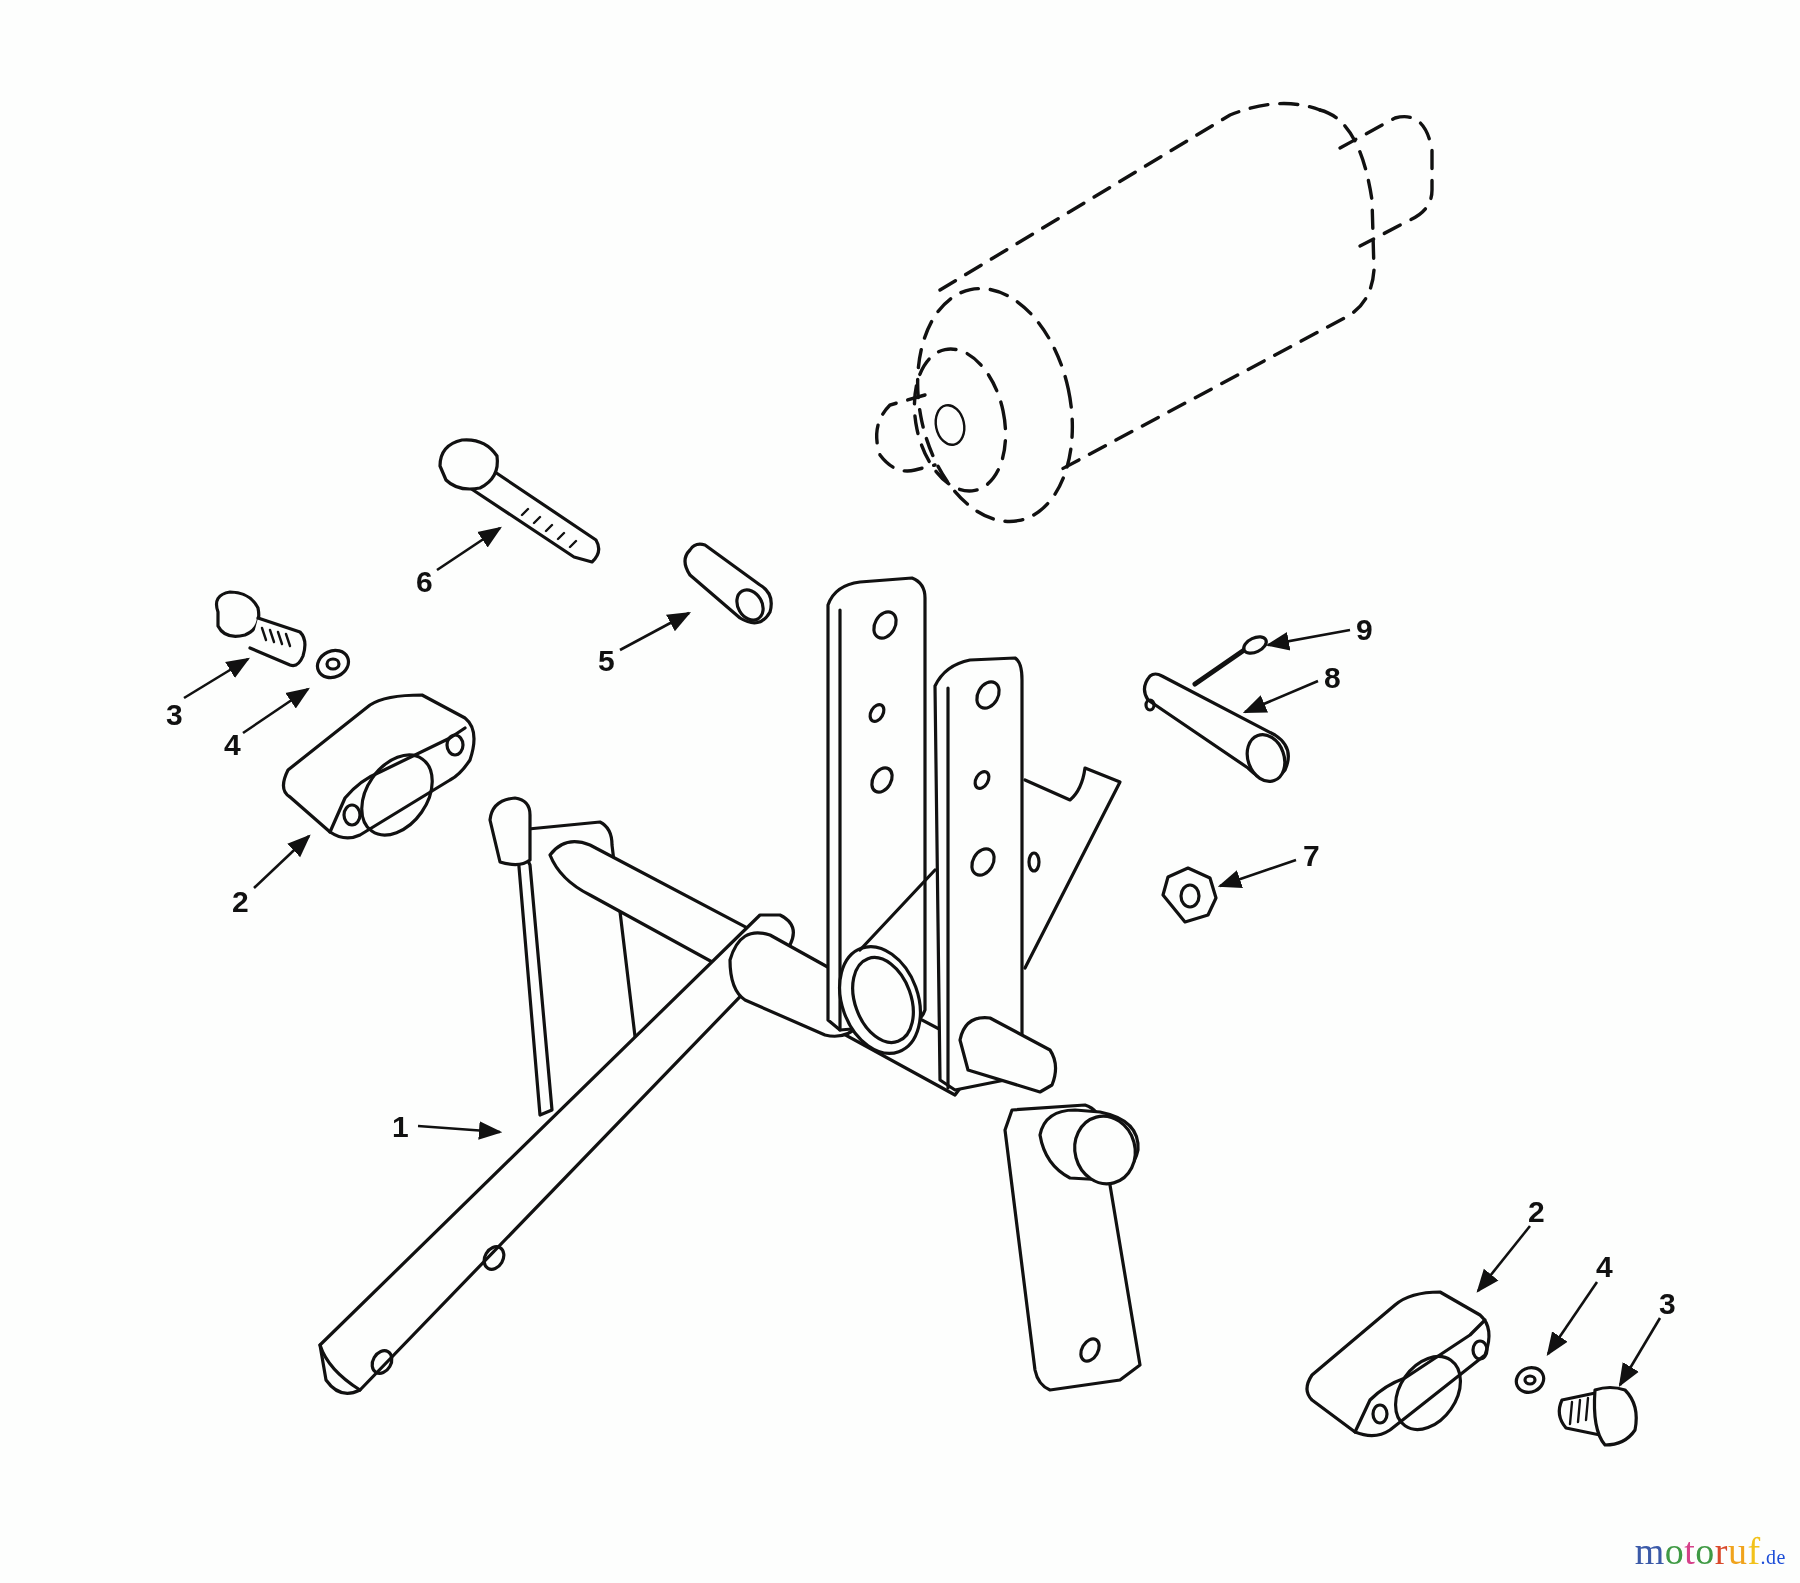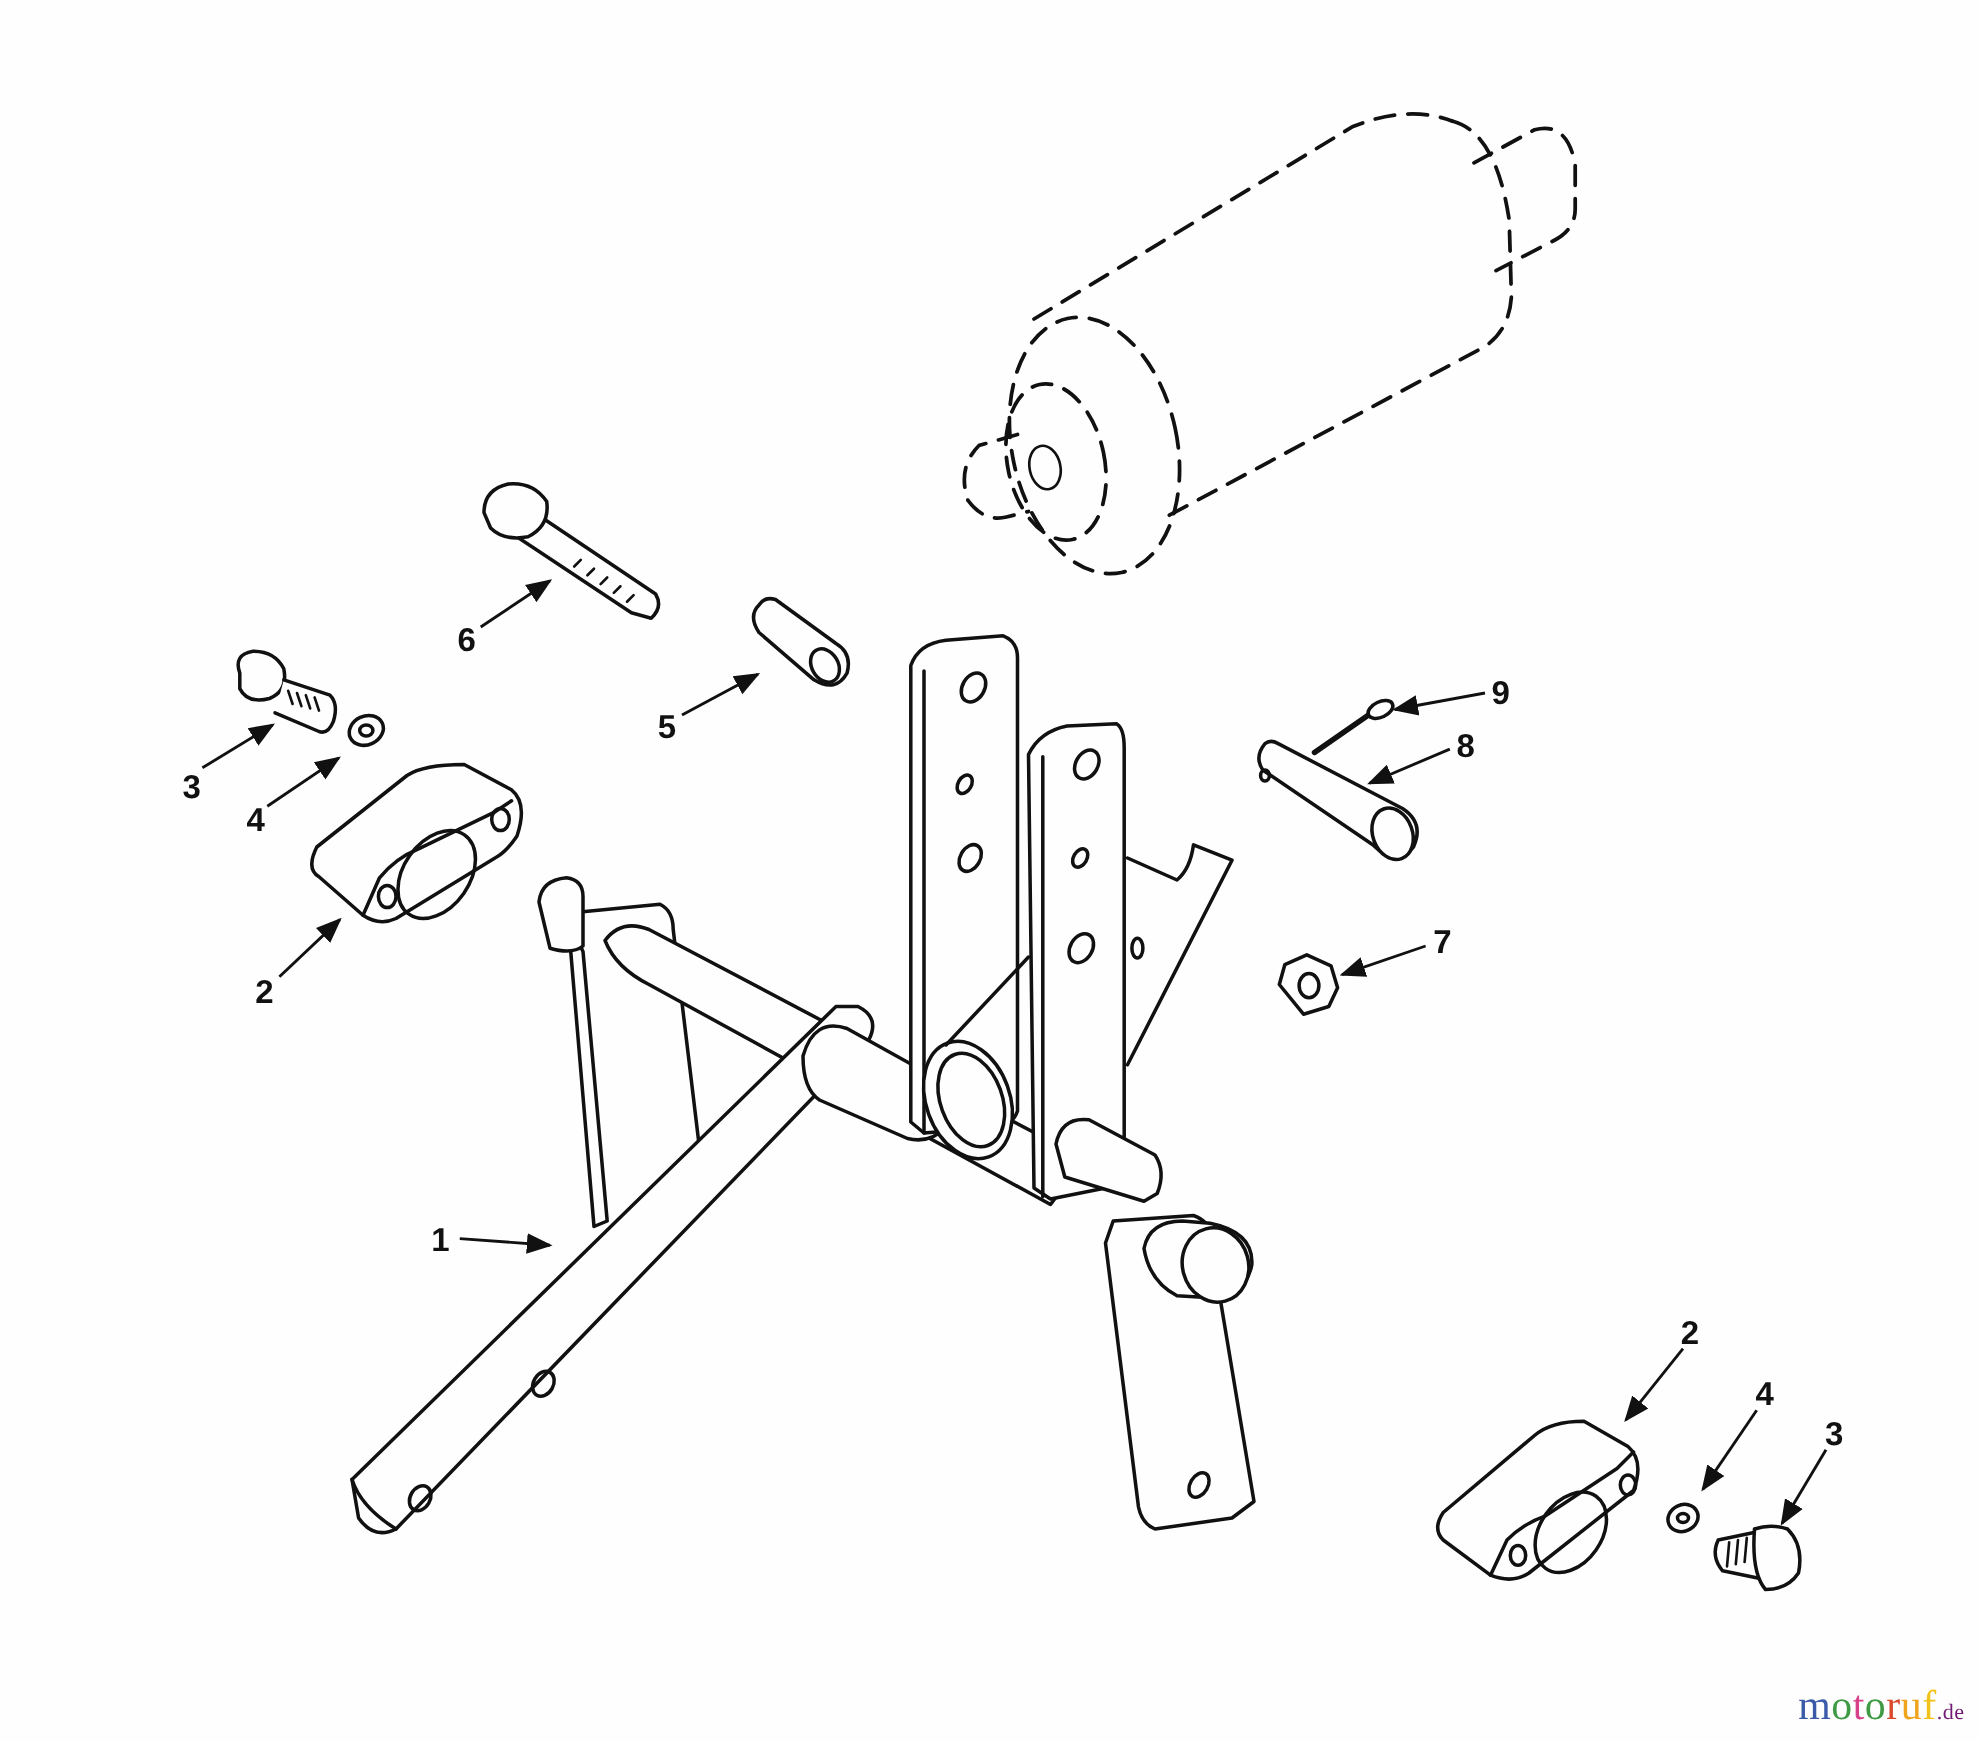--- a/index.html
+++ b/index.html
@@ -5,21 +5,21 @@
   html,body{margin:0;padding:0;background:#fdfefd;}
   body{width:1800px;height:1583px;position:relative;overflow:hidden;font-family:"Liberation Sans",sans-serif;}
   #diagram{position:absolute;left:0;top:0;}
   .ln{fill:none;stroke:#111;stroke-width:3.2;stroke-linejoin:round;stroke-linecap:round;}
   .fl{fill:#fdfefd;stroke:#111;stroke-width:3.2;stroke-linejoin:round;stroke-linecap:round;}
   .dash{fill:none;stroke:#111;stroke-width:3.4;stroke-dasharray:18 12;stroke-linecap:round;}
   .thin{fill:none;stroke:#111;stroke-width:2.4;stroke-linecap:round;}
   .lead{stroke:#111;stroke-width:2.6;fill:none;}
   .callout{font-family:"Liberation Sans",sans-serif;font-weight:bold;font-size:30px;fill:#111;}
   .watermark{position:absolute;right:14px;bottom:10px;font-family:"Liberation Serif",serif;font-size:38px;letter-spacing:0.5px;}
-  .watermark .tld{font-size:20px;color:#701a75;margin-top:37px;}
+  .watermark .tld{font-size:20px;color:#1d4ed8;margin-top:37px;}
 </style>
 </head>
 <body>
 
 <svg id="diagram" width="1800" height="1583" viewBox="0 0 1800 1583" xmlns="http://www.w3.org/2000/svg">
 
   <g>
     <path class="dash" d="M1340,148 L1395,118 Q1425,110 1432,150 L1432,190 Q1432,210 1410,220 L1360,246"></path>
     <path class="dash" d="M1320,110 Q1360,120 1372,200 L1374,270 Q1372,300 1350,315 L1060,470"></path>
     <path class="dash" d="M940,290 L1230,115 Q1280,95 1320,110"></path>

